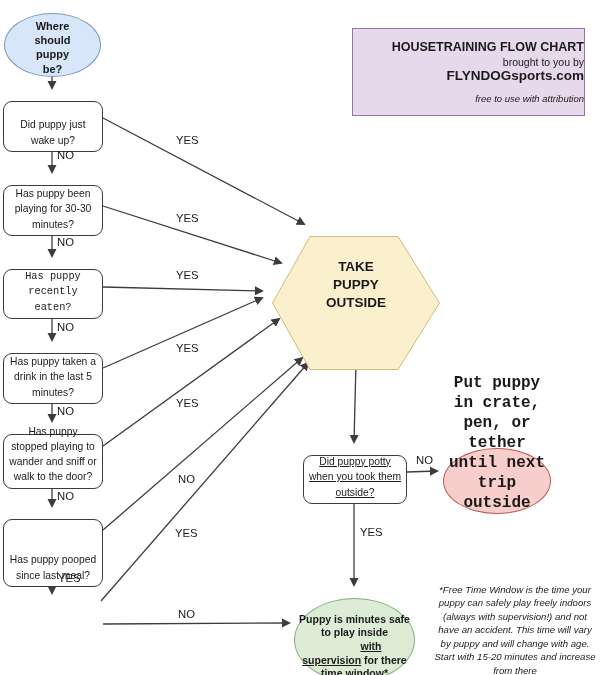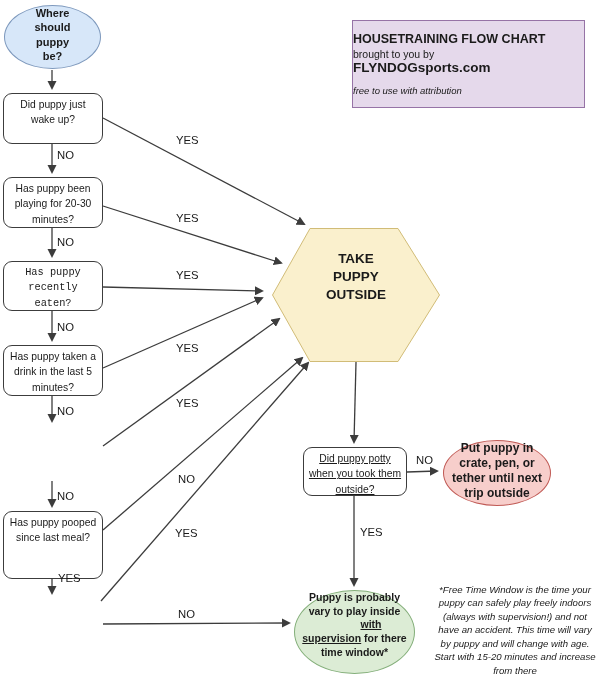--- a/index.html
+++ b/index.html
@@ -4,27 +4,27 @@
 <style>
   html,body{margin:0;padding:0;background:#ffffff;}
   #canvas{
     position:relative;width:600px;height:675px;background:#ffffff;overflow:hidden;
     font-family:"Liberation Sans", sans-serif;color:var(--text);
   }
   #edge-layer{position:absolute;left:0;top:0;width:600px;height:675px;pointer-events:none;}
   #edge-layer line{stroke:var(--edge);stroke-width:1.3;}
   .arrowhead{fill:var(--edge);}
 
-  .node{position:absolute;box-sizing:border-box;display:flex;align-items:flex-start;justify-content:center;text-align:center;}
+  .node{position:absolute;box-sizing:border-box;display:flex;align-items:flex-end;justify-content:center;text-align:center;margin-top:8px;}
 
   .ellipse{border-radius:50%;font-weight:bold;}
   #start{left:4px;top:5px;width:97px;height:64px;background:var(--start_fill);border:1px solid var(--start_stroke);
          font-size:11px;line-height:1.3;padding:0 20px;}
   #fail{left:443px;top:440px;width:108px;height:66px;background:var(--fail_fill);border:1px solid var(--fail_stroke);
-        font-size:12px;line-height:1.25;padding:0 1px;}
+        font-size:16px;line-height:1.25;padding:0 1px;font-family:Liberation Mono, monospace;}
   #success{left:294px;top:590px;width:121px;height:84px;background:var(--success_fill);border:1px solid var(--success_stroke);
         font-size:10.5px;line-height:1.3;padding:0 3px;}
   #success .ul{text-decoration:underline;padding-left:33px;}
 
   .qbox{left:3px;width:100px;background:var(--box_fill);border:1px solid var(--box_stroke);border-radius:9px;
         font-size:10.3px;line-height:1.5;padding:3px 5px;}
   #q1{top:93px;height:51px;}
   #q2{top:177px;height:51px;}
   #q3{top:261px;height:50px;font-family:Liberation Mono, monospace;}
   #q4{top:345px;height:51px;}
@@ -98,27 +98,30 @@
     <div class="t1">HOUSETRAINING FLOW CHART</div>
     <div class="t2">brought to you by</div>
     <div class="t3">FLYNDOGsports.com</div>
     <div class="t4">free to use with attribution</div>
   </div>
 
   <div id="q1" class="node qbox">
     <span>Did puppy just wake up?</span>
   </div>
   <div id="q2" class="node qbox">
-    <span>Has puppy been playing for 20-30 minutes?</span>
+    <span>Has puppy been playing for 30-30 minutes?</span>
   </div>
   <div id="q3" class="node qbox">
     <span>Has puppy recently eaten?</span>
   </div>
   <div id="q4" class="node qbox">
     <span>Has puppy taken a drink in the last 5 minutes?</span>
+  </div>
+  <div id="q5" class="node qbox">
+    <span>Has puppy stopped playing to wander and sniff or walk to the door?</span>
   </div>
   <div id="q6" class="node qbox">
     <span>Has puppy pooped since last meal?</span>
   </div>
 
   <div id="hexagon" class="node">
     <svg width="168" height="134" viewBox="0 0 168 134">
       <polygon points="38,0.5 126,0.5 167.5,67 126,133.5 38,133.5 0.5,67"></polygon>
     </svg>
     <div id="hex-text">
@@ -128,21 +131,21 @@
 
   <div id="q8" class="node">
     <span>Did puppy potty when you took them outside?</span>
   </div>
 
   <div id="fail" class="node ellipse">
     <span>Put puppy in crate, pen, or tether until next trip outside</span>
   </div>
 
   <div id="success" class="node ellipse">
-    <span><span>Puppy is probably vary to play inside </span><span class="ul">with supervision</span><span> for there time window*</span></span>
+    <span><span>Puppy is minutes safe to play inside </span><span class="ul">with supervision</span><span> for there time window*</span></span>
   </div>
 
   <div id="footnote">*Free Time Window is the time your puppy can safely play freely indoors (always with supervision!) and not have an accident. This time will vary by puppy and will change with age. Start with 15-20 minutes and increase from there</div>
 
   <div id="lbl-q1-no" class="edge-label">NO</div>
   <div id="lbl-q2-no" class="edge-label">NO</div>
   <div id="lbl-q3-no" class="edge-label">NO</div>
   <div id="lbl-q4-no" class="edge-label">NO</div>
   <div id="lbl-q5-no" class="edge-label">NO</div>
   <div id="lbl-q6-yes" class="edge-label">YES</div>

